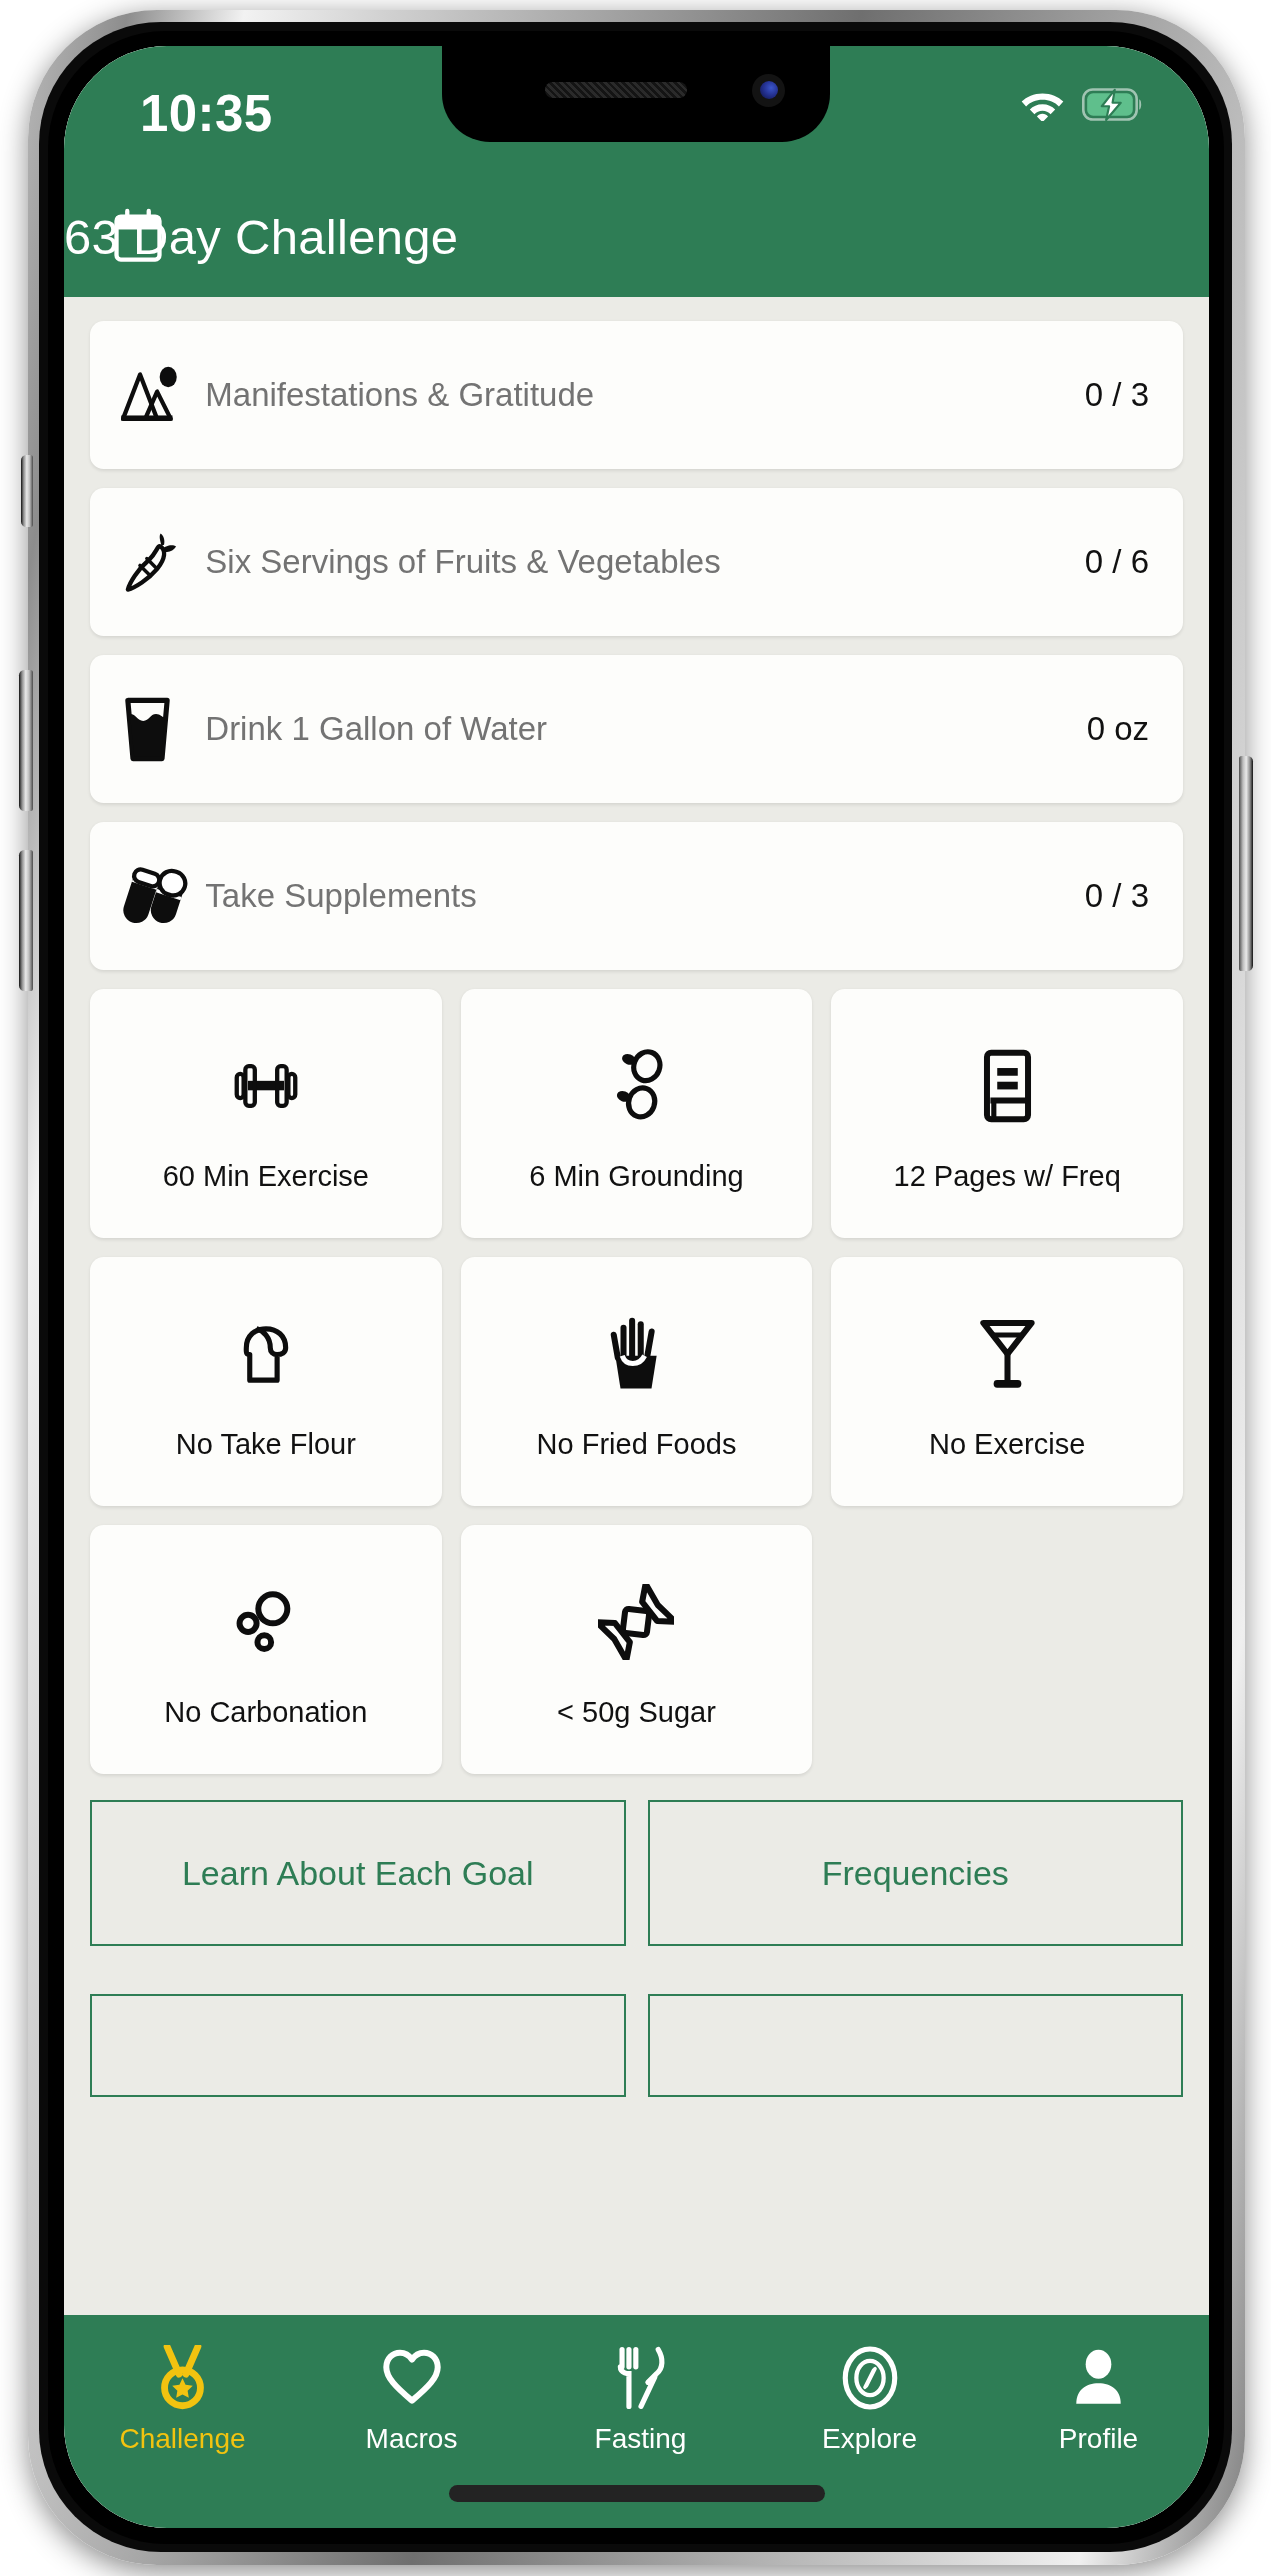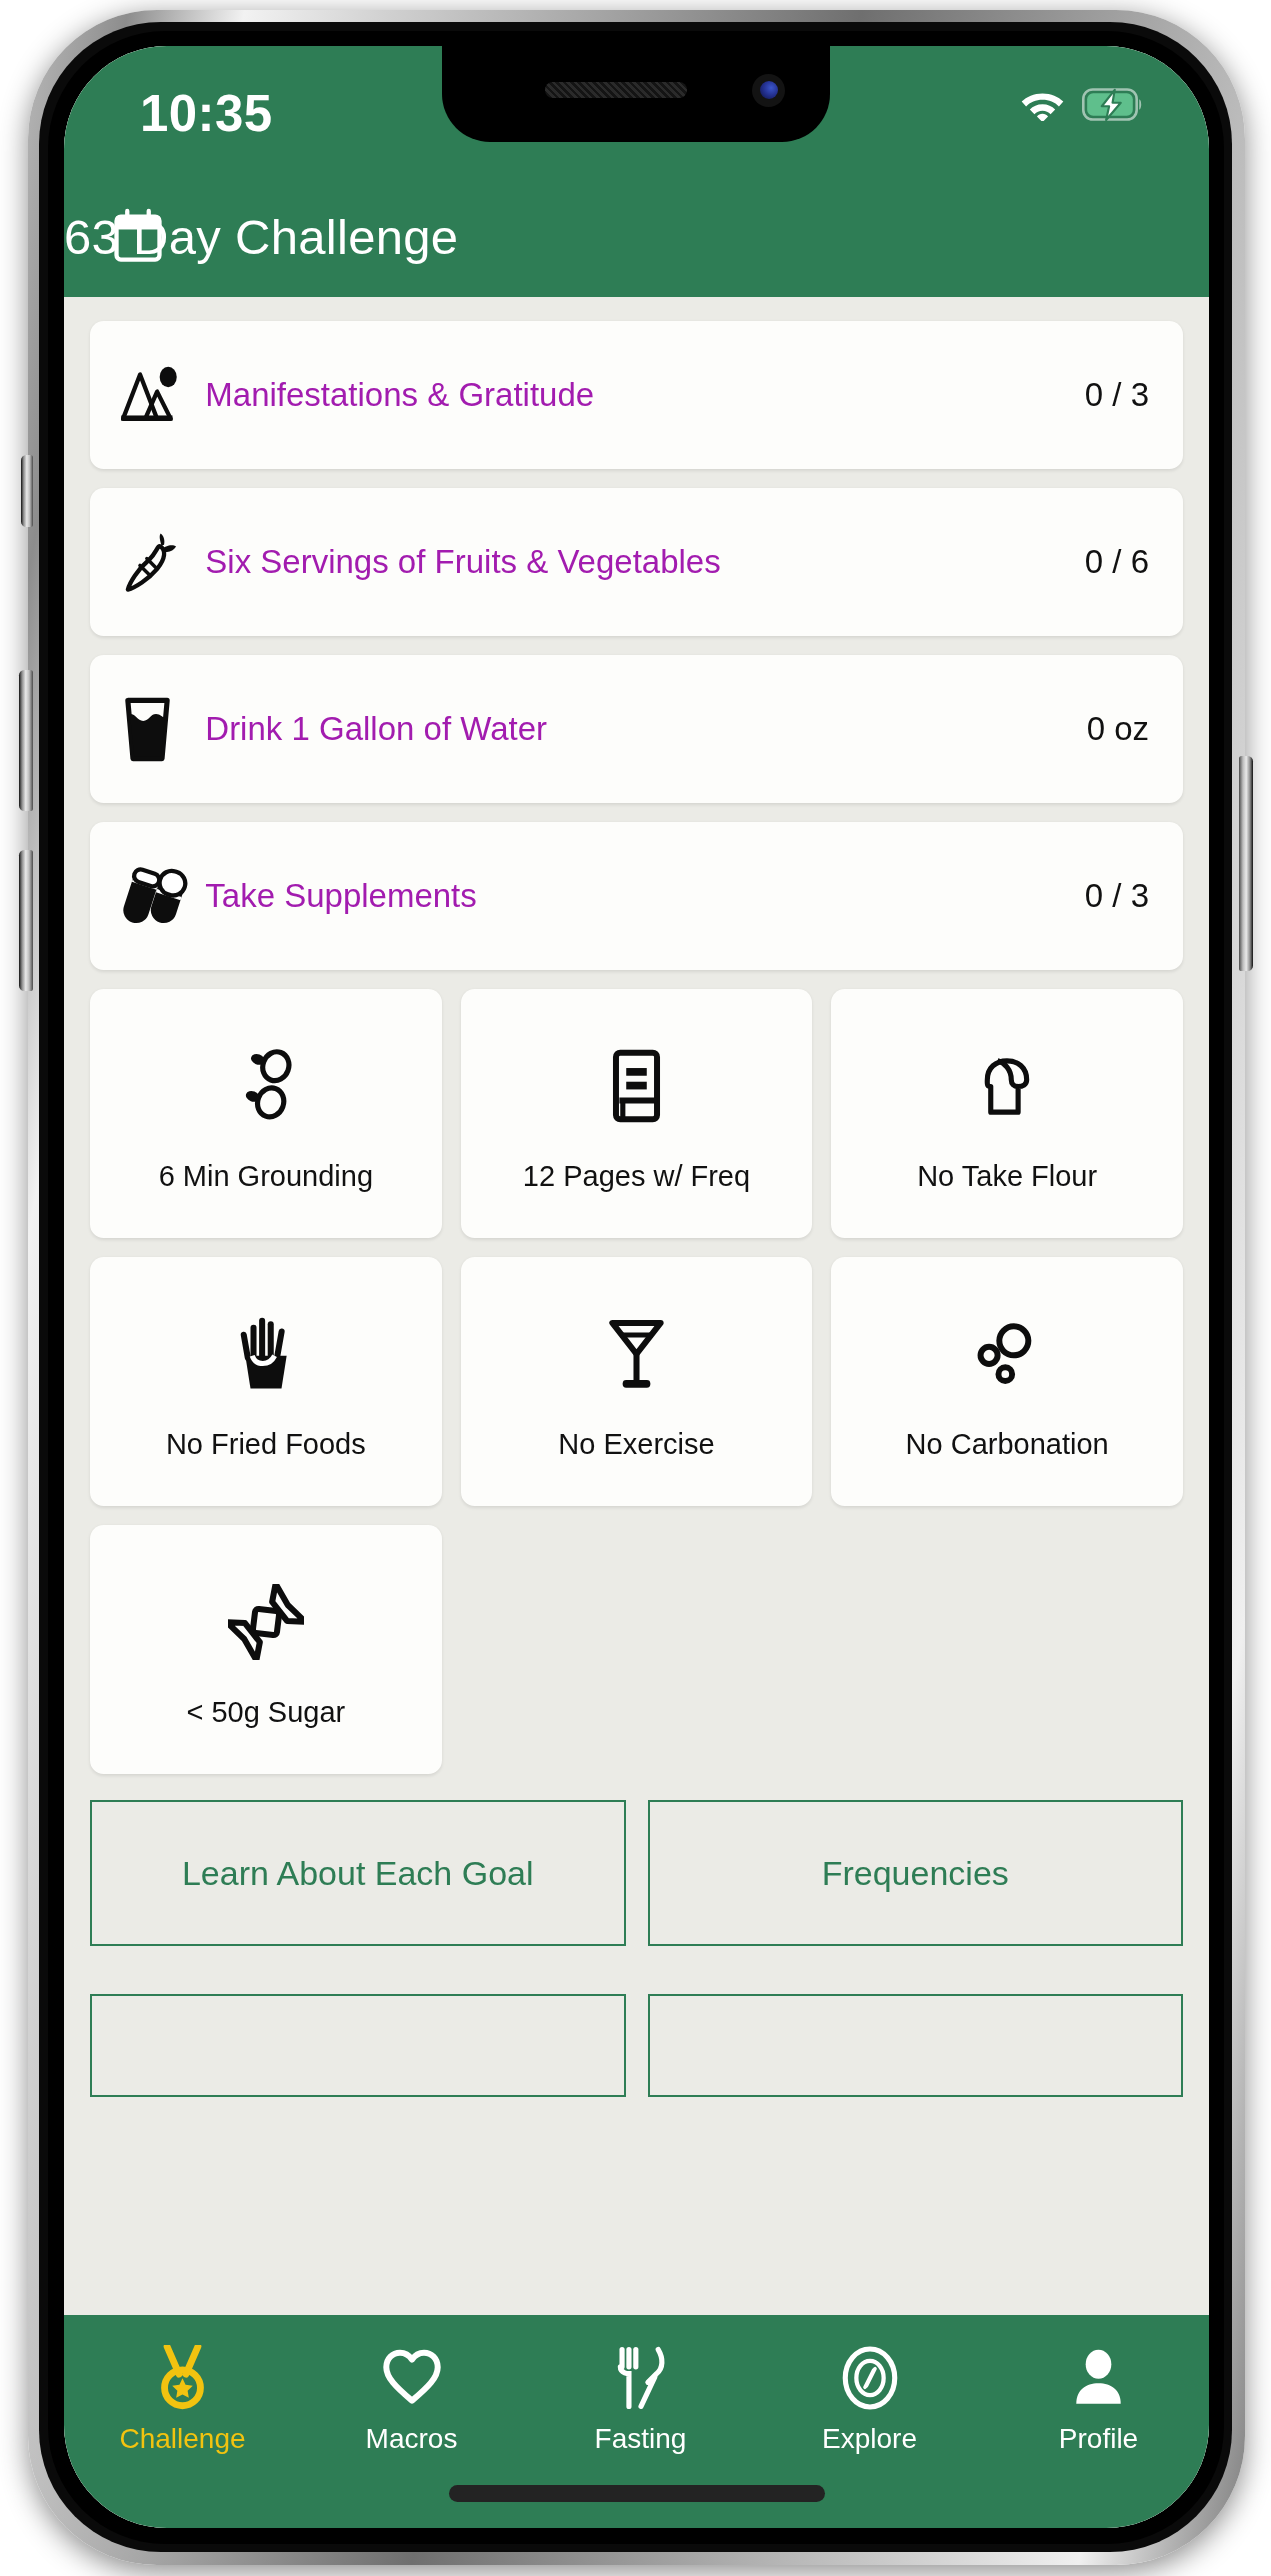--- a/index.html
+++ b/index.html
@@ -131,21 +131,21 @@
   .row-card {
     background: #FDFDFB;
     border-radius: 13.7px;
     height: 148px;
     display: flex; align-items: center;
     padding: 0 34px 0 31px;
     margin-bottom: 19px;
     box-shadow: 0 1.7px 3.4px rgba(0,0,0,.09);
   }
   .row-ico { width: 74px; flex: none; display: flex; align-items: center; justify-content: flex-start; }
-  .row-label { flex: 1; font-size: 33px; color: #a21caf; padding-left: 10.3px; }
+  .row-label { flex: 1; font-size: 33px; color: #737373; padding-left: 10.3px; }
   .row-count { font-size: 33px; color: #111; white-space: nowrap; }
 
   
   .tile-grid {
     display: grid;
     grid-template-columns: repeat(3, 1fr);
     gap: 19px;
     margin-top: 6.9px;
   }
   .tile {
@@ -294,20 +294,32 @@
                 <rect x="40" y="6" width="30" height="28" rx="14" fill="#fff" stroke="#0d0d0d" stroke-width="5"></rect>
               </g>
             </svg>
           </span>
           <span class="row-label">Take Supplements</span>
           <span class="row-count">0 / 3</span>
         </div>
 
         <div class="tile-grid">
 
+          <div class="tile">
+            <span class="tile-ico">
+              <svg width="74" height="64" viewBox="0 0 86 74">
+                <rect x="22" y="31" width="42" height="11" fill="#0d0d0d"></rect>
+                <rect x="19" y="14" width="11" height="46" rx="4" fill="none" stroke="#0d0d0d" stroke-width="5"></rect>
+                <rect x="56" y="14" width="11" height="46" rx="4" fill="none" stroke="#0d0d0d" stroke-width="5"></rect>
+                <rect x="9" y="23" width="8" height="28" rx="4" fill="none" stroke="#0d0d0d" stroke-width="5"></rect>
+                <rect x="69" y="23" width="8" height="28" rx="4" fill="none" stroke="#0d0d0d" stroke-width="5"></rect>
+              </svg>
+            </span>
+            <span class="tile-label">60 Min Exercise</span>
+          </div>
 
           <div class="tile">
             <span class="tile-ico">
               <svg width="69" height="74" viewBox="0 0 80 86">
                 <ellipse cx="52" cy="20" rx="15" ry="17" transform="rotate(20 52 20)" fill="none" stroke="#0d0d0d" stroke-width="6"></ellipse>
                 <ellipse cx="31" cy="12" rx="8" ry="6" transform="rotate(20 31 12)" fill="#0d0d0d"></ellipse>
                 <ellipse cx="46" cy="62" rx="15" ry="17" transform="rotate(20 46 62)" fill="none" stroke="#0d0d0d" stroke-width="6"></ellipse>
                 <ellipse cx="25" cy="55" rx="8" ry="6" transform="rotate(20 25 55)" fill="#0d0d0d"></ellipse>
               </svg>
             </span>

